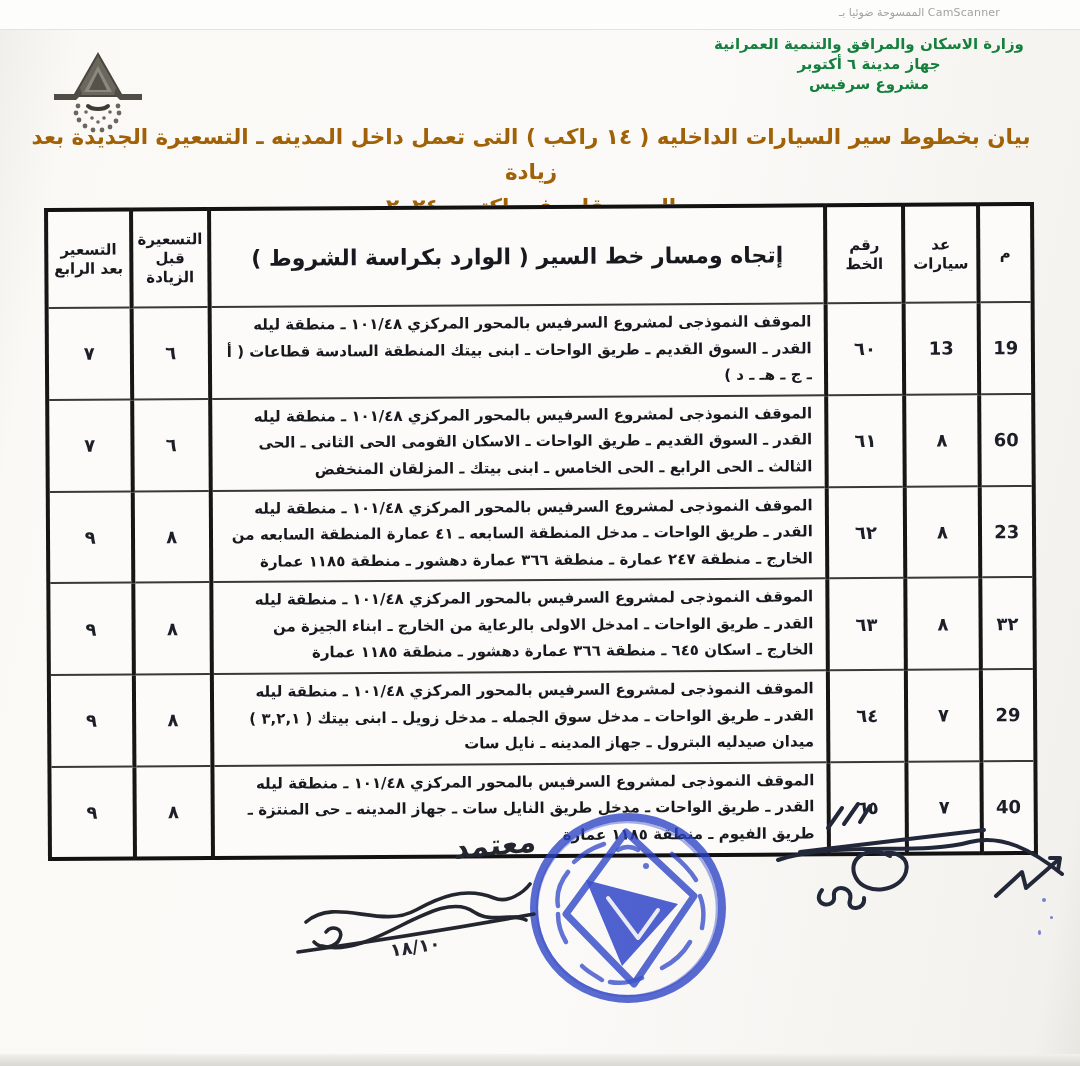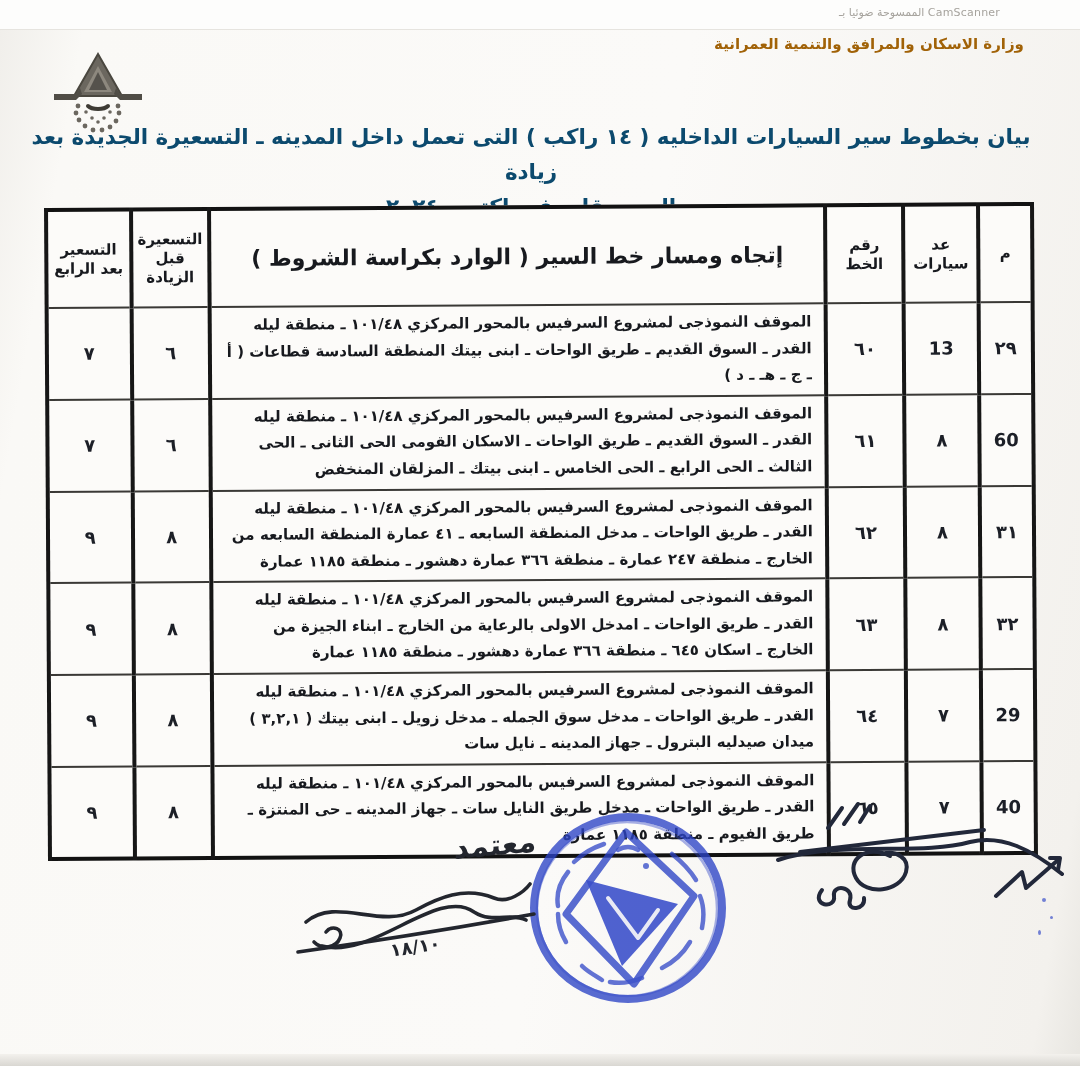--- a/index.html
+++ b/index.html
@@ -18,30 +18,30 @@
   .botband { position:absolute; bottom:0; left:0; right:0; height:12px; background:linear-gradient(#f3f1ed,#d9d7d2); }
 
   .watermark {
     position:absolute; top:6px; right:80px; font-size:11px; color:#a6a39d;
     direction:ltr; letter-spacing:.2px;
   }
 
   .letterhead {
     position:absolute; top:34px; right:56px; width:310px;
     text-align:center; font-weight:bold; font-size:15px; line-height:20px;
-    direction:rtl; color:#a16207;
+    direction:rtl; color:#15803d;
   }
   .letterhead div { white-space:nowrap; }
 
   .logo { position:absolute; top:50px; left:52px; width:92px; height:88px; }
 
   .doc-title {
     position:absolute; top:119px; left:30px; width:1002px;
     direction:rtl; text-align:center; font-weight:bold;
-    font-size:21.5px; line-height:35px; color:#0c4a6e;
+    font-size:21.5px; line-height:35px; color:#a16207;
   }
 
   .table-wrap { position:absolute; top:205px; left:46px; width:990px; transform:rotate(-0.35deg); }
   table.routes {
     width:100%; border-collapse:collapse; direction:rtl;
     background:#fcfbf9; border:4px solid #121212;
   }
   table.routes th, table.routes td {
     border-right:4px solid #161616; border-left:4px solid #161616;
     border-top:2px solid #3a3936; border-bottom:2px solid #3a3936;
@@ -76,20 +76,22 @@
 <body>
 
 <div class="sheet"></div>
 <div class="topband"></div>
 <div class="botband"></div>
 
 <div class="watermark">الممسوحة ضوئيا بـ CamScanner</div>
 
 <div class="letterhead">
   <div>وزارة الاسكان والمرافق والتنمية العمرانية</div>
+  <div>جهاز مدينة ٦ أكتوبر</div>
+  <div>مشروع سرفيس</div>
 </div>
 
 <svg class="logo" viewBox="0 0 92 88">
   <g stroke="#55524c" fill="#615d56">
     <path d="M46 4 L70 46 L22 46 Z" fill="#6b675f" stroke="#4a473f" stroke-width="2"></path>
     <path d="M46 16 L60 42 L32 42 Z" fill="#8d887e" stroke="none"></path>
     <path d="M46 22 L55 40 L37 40 Z" fill="#55524c" stroke="none"></path>
     <path d="M2 44 L24 44 L28 38 L30 44 L24 50 L2 50 Z" fill="#504d46" stroke="none"></path>
     <path d="M90 44 L68 44 L64 38 L62 44 L68 50 L90 50 Z" fill="#504d46" stroke="none"></path>
     <path d="M36 56 C40 60 52 60 56 56" fill="none" stroke="#3e3b35" stroke-width="4" stroke-linecap="round"></path>
@@ -132,37 +134,37 @@
         <tr style="height:98px">
       <th class="h-small">م</th>
       <th class="h-small">عد سيارات</th>
       <th class="h-small">رقم الخط</th>
       <th class="h-route">إتجاه ومسار خط السير ( الوارد بكراسة الشروط )</th>
       <th class="h-small">التسعيرة قبل الزيادة</th>
       <th class="h-small">التسعير بعد الرابع</th>
     </tr>
 
     <tr style="height:84px">
-      <td class="num">٢٩</td>
+      <td class="num">19</td>
       <td class="num">13</td>
       <td class="num">٦٠</td>
       <td class="route">الموقف النموذجى لمشروع السرفيس بالمحور المركزي ١٠١/٤٨ ـ منطقة ليله القدر ـ السوق القديم ـ طريق الواحات ـ ابنى بيتك المنطقة السادسة قطاعات ( أ ـ ج ـ هـ ـ د )</td>
       <td class="num">٦</td>
       <td class="num">٧</td>
     </tr>
     <tr style="height:92px">
       <td class="num">60</td>
       <td class="num">٨</td>
       <td class="num">٦١</td>
       <td class="route">الموقف النموذجى لمشروع السرفيس بالمحور المركزي ١٠١/٤٨ ـ منطقة ليله القدر ـ السوق القديم ـ طريق الواحات ـ الاسكان القومى الحى الثانى ـ الحى الثالث ـ الحى الرابع ـ الحى الخامس ـ ابنى بيتك ـ المزلقان المنخفض</td>
       <td class="num">٦</td>
       <td class="num">٧</td>
     </tr>
     <tr style="height:88px">
-      <td class="num">٣١</td>
+      <td class="num">23</td>
       <td class="num">٨</td>
       <td class="num">٦٢</td>
       <td class="route">الموقف النموذجى لمشروع السرفيس بالمحور المركزي ١٠١/٤٨ ـ منطقة ليله القدر ـ طريق الواحات ـ مدخل المنطقة السابعه ـ ٤١ عمارة المنطقة السابعه من الخارج ـ منطقة ٢٤٧ عمارة ـ منطقة ٣٦٦ عمارة دهشور ـ منطقة ١١٨٥ عمارة</td>
       <td class="num">٨</td>
       <td class="num">٩</td>
     </tr>
     <tr style="height:92px">
       <td class="num">٣٢</td>
       <td class="num">٨</td>
       <td class="num">٦٣</td>

